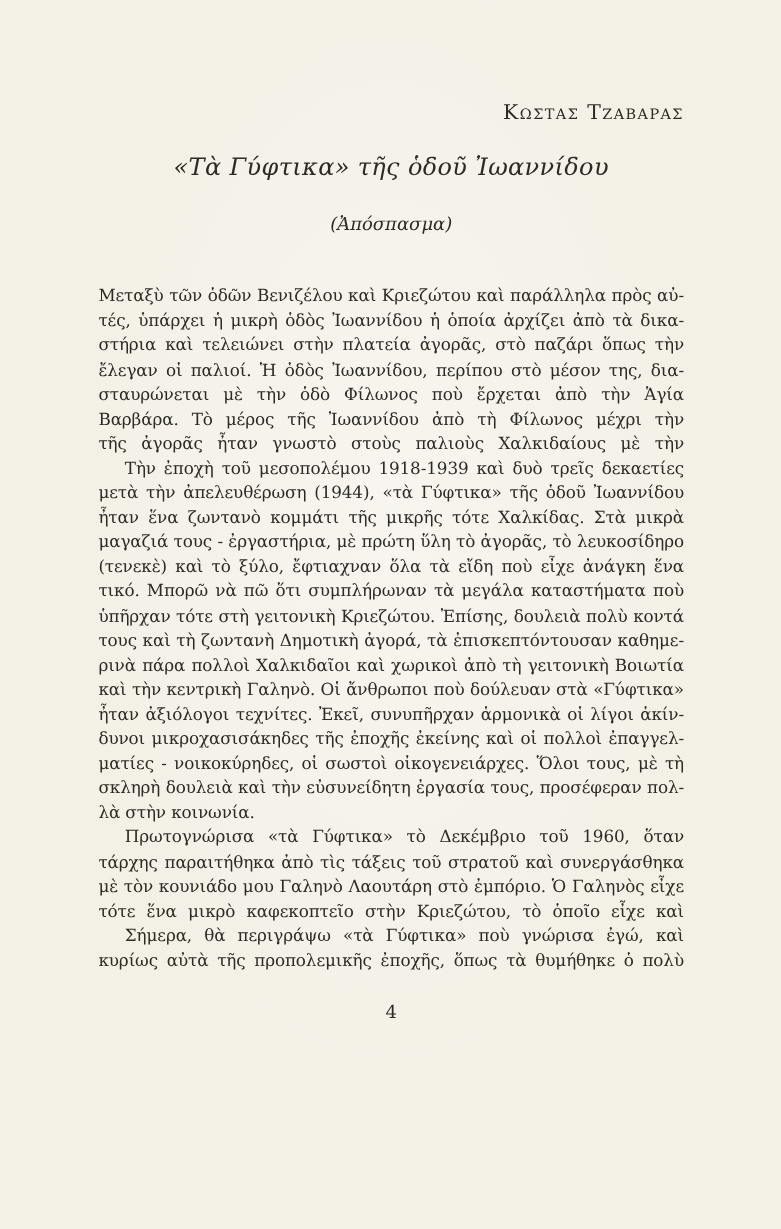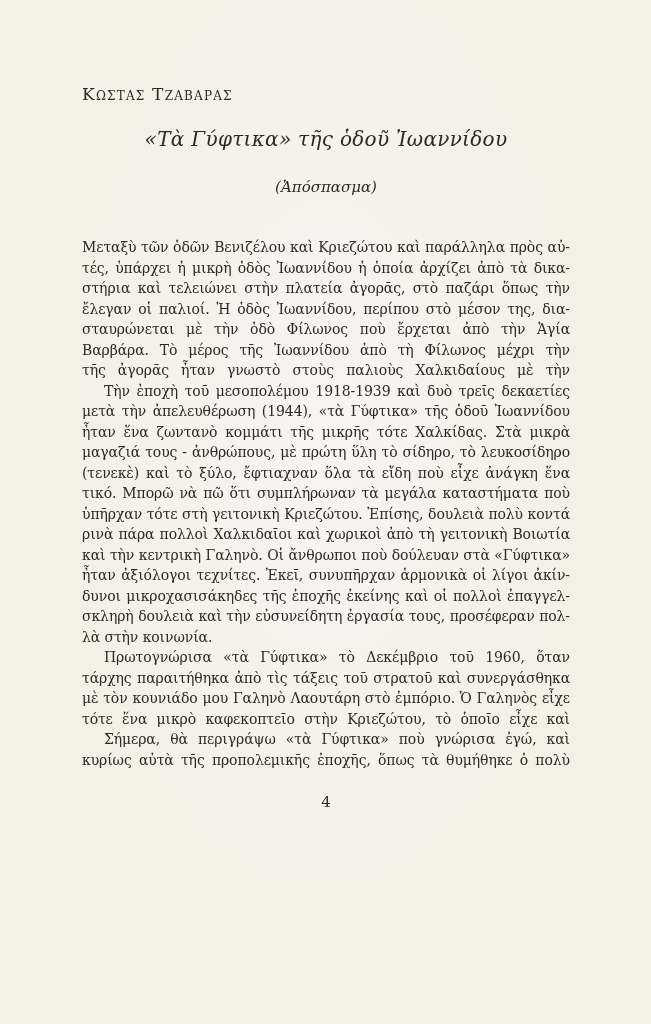--- a/index.html
+++ b/index.html
@@ -19,21 +19,21 @@
     overflow: hidden;
   }
   .page {
     box-sizing: border-box;
     width: 651px;
     height: 1024px;
     padding: 86px 81px 0 82px;
     background: radial-gradient(ellipse at 50% 42%, rgba(255,255,255,0.35) 0%, rgba(255,255,255,0) 60%), var(--bg);
   }
   .author {
-    text-align: left;
+    text-align: right;
     font-variant: small-caps;
     font-size: 17px;
     line-height: 16px;
     letter-spacing: 1.2px;
   }
   .title {
     text-align: center;
     font-style: italic;
     font-size: 20px;
     line-height: 24px;
@@ -83,28 +83,30 @@
         <div class="line">στήρια καὶ τελειώνει στὴν πλατεία ἀγορᾶς, στὸ παζάρι ὅπως τὴν</div>
         <div class="line">ἔλεγαν οἱ παλιοί. Ἡ ὁδὸς Ἰωαννίδου, περίπου στὸ μέσον της, δια-</div>
         <div class="line">σταυρώνεται μὲ τὴν ὁδὸ Φίλωνος ποὺ ἔρχεται ἀπὸ τὴν Ἁγία</div>
         <div class="line">Βαρβάρα. Τὸ μέρος τῆς Ἰωαννίδου ἀπὸ τὴ Φίλωνος μέχρι τὴν πλατεία</div>
         <div class="line">τῆς ἀγορᾶς ἦταν γνωστὸ στοὺς παλιοὺς Χαλκιδαίους μὲ τὴν ὀνομασία</div>
       </div>
       <div class="paragraph indent">
         <div class="line">Τὴν ἐποχὴ τοῦ μεσοπολέμου 1918-1939 καὶ δυὸ τρεῖς δεκαετίες</div>
         <div class="line">μετὰ τὴν ἀπελευθέρωση (1944), «τὰ Γύφτικα» τῆς ὁδοῦ Ἰωαννίδου</div>
         <div class="line">ἦταν ἕνα ζωντανὸ κομμάτι τῆς μικρῆς τότε Χαλκίδας. Στὰ μικρὰ</div>
-        <div class="line">μαγαζιά τους - ἀνθρώπους, μὲ πρώτη ὕλη τὸ σίδηρο, τὸ λευκοσίδηρο</div>
+        <div class="line">μαγαζιά τους - ἐργαστήρια, μὲ πρώτη ὕλη τὸ ἀγορᾶς, τὸ λευκοσίδηρο</div>
         <div class="line">(τενεκὲ) καὶ τὸ ξύλο, ἔφτιαχναν ὅλα τὰ εἴδη ποὺ εἶχε ἀνάγκη ἕνα σπι-</div>
         <div class="line">τικό. Μπορῶ νὰ πῶ ὅτι συμπλήρωναν τὰ μεγάλα καταστήματα ποὺ</div>
         <div class="line">ὑπῆρχαν τότε στὴ γειτονικὴ Κριεζώτου. Ἐπίσης, δουλειὰ πολὺ κοντά</div>
+        <div class="line">τους καὶ τὴ ζωντανὴ Δημοτικὴ ἀγορά, τὰ ἐπισκεπτόντουσαν καθημε-</div>
         <div class="line">ρινὰ πάρα πολλοὶ Χαλκιδαῖοι καὶ χωρικοὶ ἀπὸ τὴ γειτονικὴ Βοιωτία</div>
         <div class="line">καὶ τὴν κεντρικὴ Γαληνὸ. Οἱ ἄνθρωποι ποὺ δούλευαν στὰ «Γύφτικα»</div>
         <div class="line">ἦταν ἀξιόλογοι τεχνίτες. Ἐκεῖ, συνυπῆρχαν ἁρμονικὰ οἱ λίγοι ἀκίν-</div>
         <div class="line">δυνοι μικροχασισάκηδες τῆς ἐποχῆς ἐκείνης καὶ οἱ πολλοὶ ἐπαγγελ-</div>
+        <div class="line">ματίες - νοικοκύρηδες, οἱ σωστοὶ οἰκογενειάρχες. Ὅλοι τους, μὲ τὴ</div>
         <div class="line">σκληρὴ δουλειὰ καὶ τὴν εὐσυνείδητη ἐργασία τους, προσέφεραν πολ-</div>
         <div class="line endleft">λὰ στὴν κοινωνία.</div>
       </div>
       <div class="paragraph indent">
         <div class="line">Πρωτογνώρισα «τὰ Γύφτικα» τὸ Δεκέμβριο τοῦ 1960, ὅταν Ταγμα-</div>
         <div class="line">τάρχης παραιτήθηκα ἀπὸ τὶς τάξεις τοῦ στρατοῦ καὶ συνεργάσθηκα</div>
         <div class="line">μὲ τὸν κουνιάδο μου Γαληνὸ Λαουτάρη στὸ ἐμπόριο. Ὁ Γαληνὸς εἶχε</div>
         <div class="line">τότε ἕνα μικρὸ καφεκοπτεῖο στὴν Κριεζώτου, τὸ ὁποῖο εἶχε καὶ εἴσοδο</div>
       </div>
       <div class="paragraph indent">

